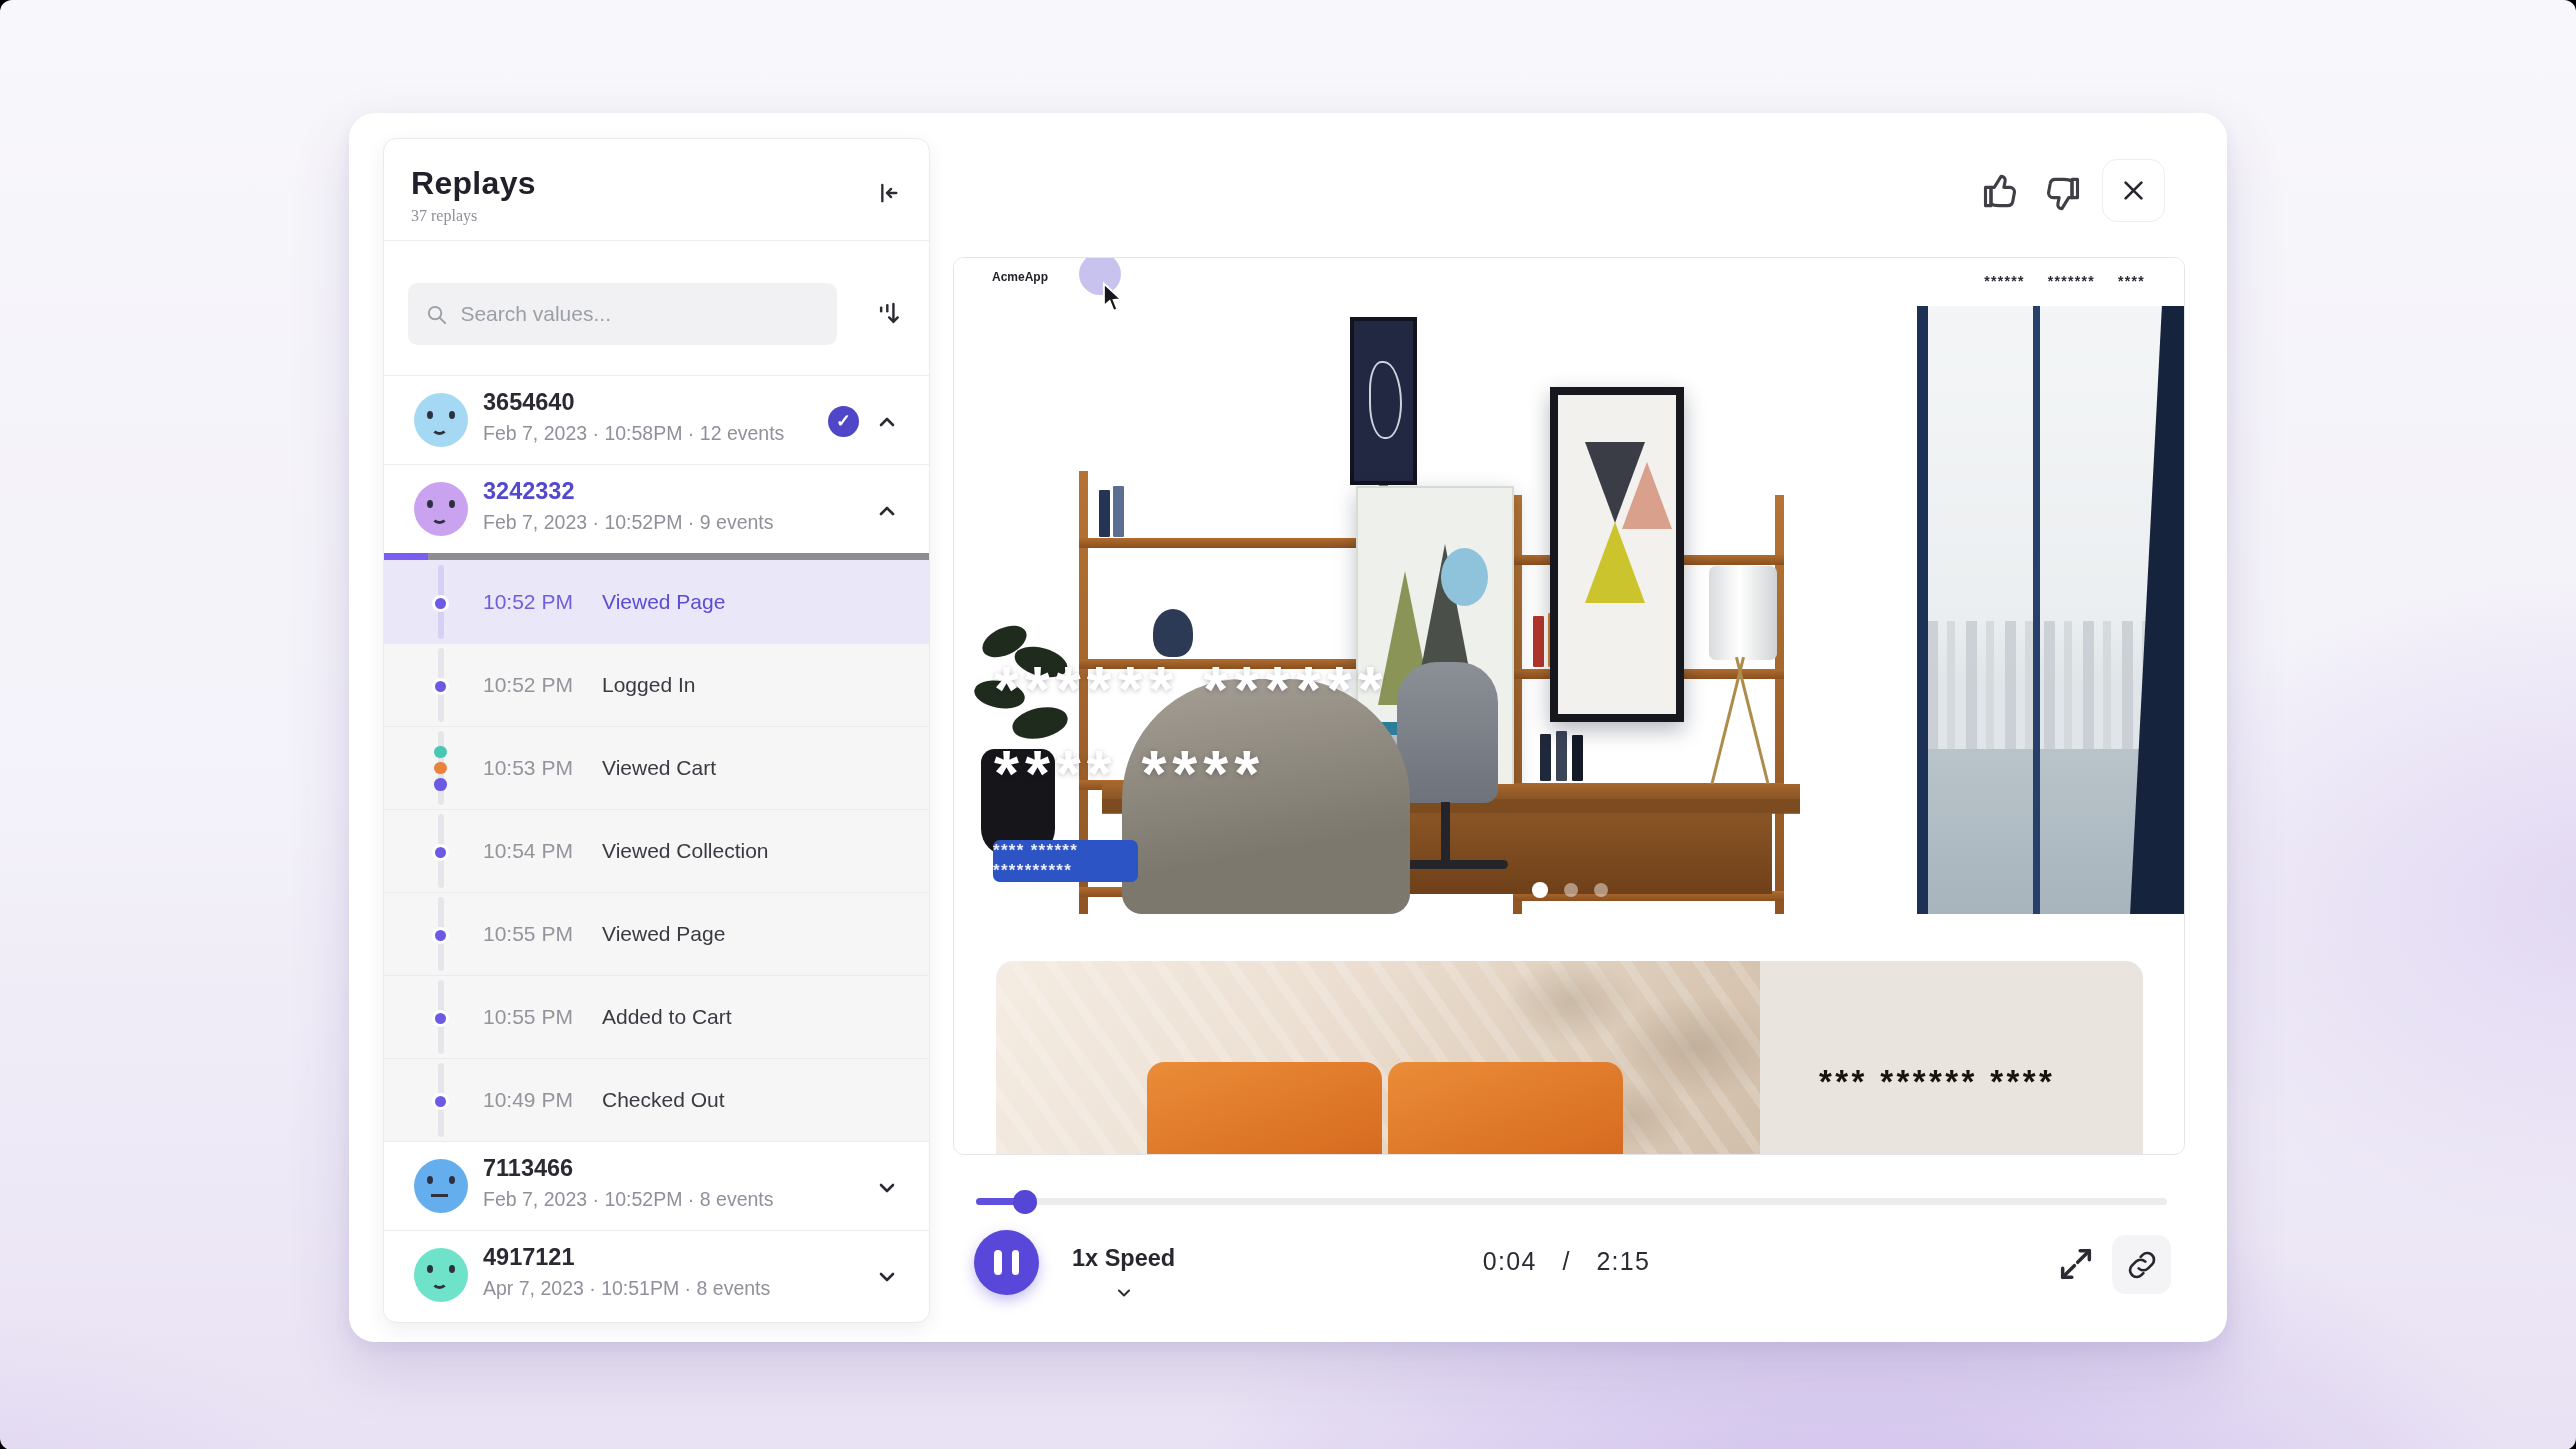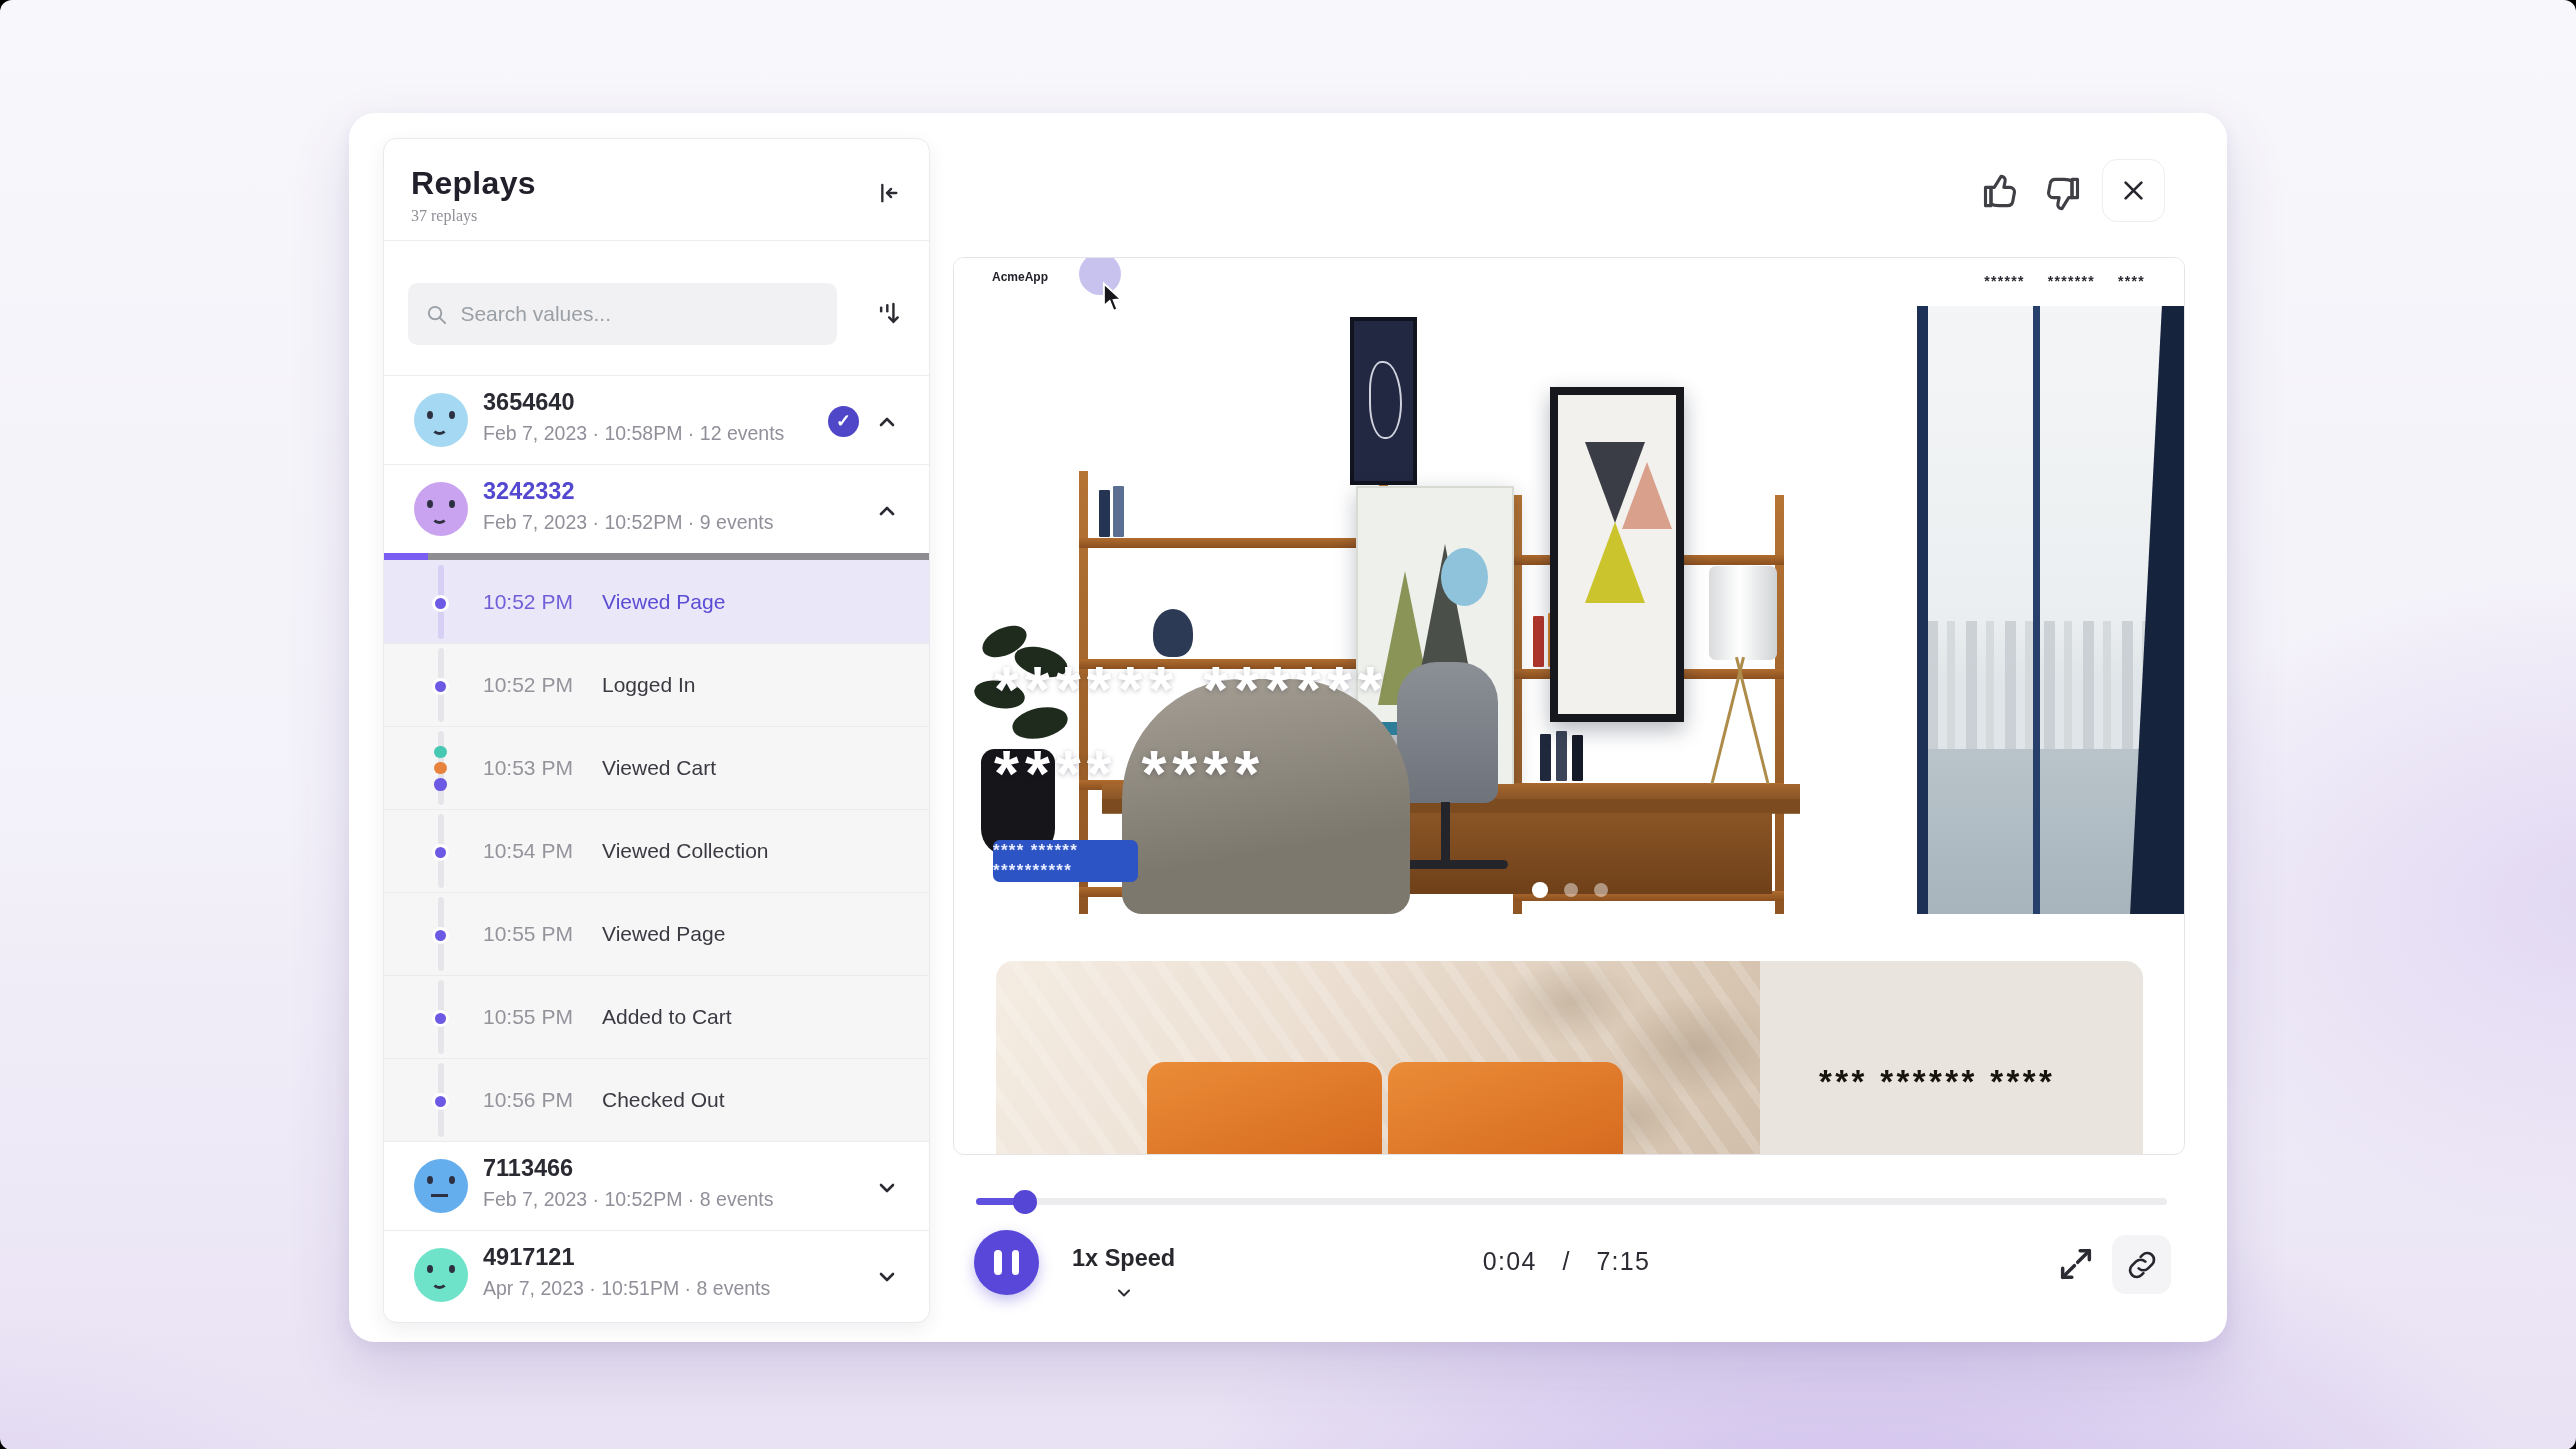--- a/index.html
+++ b/index.html
@@ -245,21 +245,21 @@
       </div>
       <div class="erow">
         <span class="tline"></span>
         <span class="edot"></span>
         <span class="etime">10:55 PM</span>
         <span class="elabel">Added to Cart</span>
       </div>
       <div class="erow">
         <span class="tline"></span>
         <span class="edot"></span>
-        <span class="etime">10:56 PM</span>
+        <span class="etime">10:49 PM</span>
         <span class="elabel">Checked Out</span>
       </div>
 
       <div class="srow">
         <div class="avatar" style="background:#64aeee">
           <i class="eye" style="left:13.4px"></i>
                 <i class="eye" style="left:35px"></i>
                 <i class="mouth" style="border-radius:0;height:2.7px;border-width:0 0 3.4px 0;top:35px"></i>
         </div>
         <div class="sid">7113466</div>
@@ -436,21 +436,21 @@
   </div>
   <div class="speed">
     <span>1x Speed</span>
     <svg class="ic" width="20" height="20" viewBox="0 0 24 24" fill="none" stroke="#2b2b33" stroke-width="2.4" stroke-linecap="round" stroke-linejoin="round">
             <polyline points="6,9 12,15 18,9"></polyline>
           </svg>
   </div>
   <div class="ptime">
     <span>0:04</span>
     <span style="margin:0 9.4px;">/</span>
-    <span>7:15</span>
+    <span>2:15</span>
   </div>
   <div class="expandbtn">
     <svg class="ic" width="40" height="40" viewBox="0 0 24 24" fill="none" stroke="#2b2b33" stroke-width="2.1" stroke-linecap="round" stroke-linejoin="round">
             <path d="M14.5 4H20v5.5"></path>
             <path d="M20 4l-7 7"></path>
             <path d="M9.5 20H4v-5.5"></path>
             <path d="M4 20l7-7"></path>
           </svg>
   </div>
   <div class="linkbtn">

